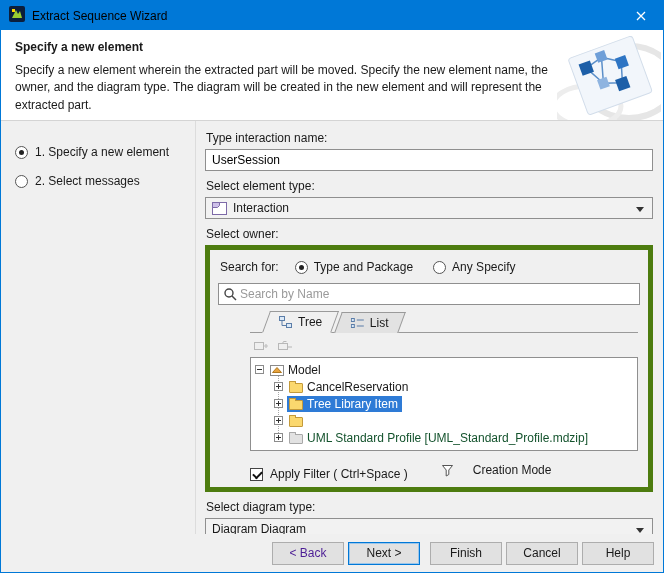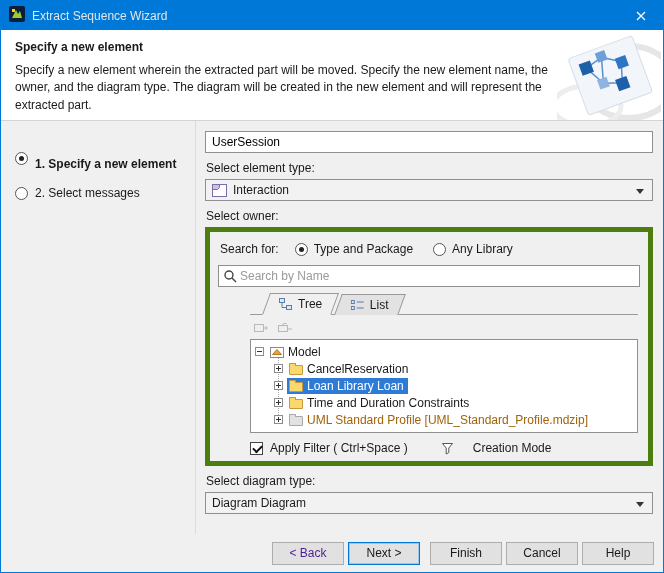--- a/index.html
+++ b/index.html
@@ -1,35 +1,35 @@
 <!DOCTYPE html>
 <html><head>
 <meta charset="utf-8">
 <style>
   * { margin:0; padding:0; box-sizing:border-box; }
   body { width:664px; height:573px; font-family:"Liberation Sans",sans-serif; font-size:12px; color:#1a1a1a; background:#f0f0f0; }
   .dialog { width:664px; height:573px; background:#f0f0f0; border:1px solid #0078d7; display:flex; flex-direction:column; overflow:hidden; }
 
   
   .titlebar { height:29px; background:#0078d7; display:flex; align-items:center; padding-left:8px; flex:none; }
-  .titlebar .title { color:#e5e5e5; margin-left:7px; flex:1; }
+  .titlebar .title { color:#000000; margin-left:7px; flex:1; }
   .close-btn { width:45px; height:29px; display:flex; align-items:center; justify-content:center; cursor:default; }
 
   
   .header { background:#fff; border-bottom:1px solid #d4d4d4; height:91px; padding:10px 0 0 14px; position:relative; overflow:hidden; flex:none; }
   .header-title { font-weight:bold; margin-bottom:8px; }
   .header-desc { width:540px; line-height:1.45; }
   .header-graphic { position:absolute; right:2px; top:6px; }
 
   .body { flex:1; display:flex; min-height:0; }
 
   
   .steps { width:195px; border-right:1px solid #dcdcdc; padding:24px 0 0 14px; flex:none; }
   .step { display:flex; align-items:center; gap:7px; margin-bottom:15px; cursor:default; }
-  .step.selected .step-label { font-weight:bold;margin-top:12px; }
+  .step.selected .step-label { font-weight:normal; }
   .radio { width:13px; height:13px; border:1px solid #555; border-radius:50%; background:#fff; position:relative; flex:none; }
   .radio.checked::after { content:""; position:absolute; left:3px; top:3px; width:5px; height:5px; border-radius:50%; background:#222; }
 
   
   .content { flex:1; padding:10px 10px 0 9px; overflow:hidden; }
   .field-label { margin:0 0 4px 1px; }
   .text-input { display:block; width:100%; height:22px; border:1px solid #8f8f8f; padding:0 6px; font:12px "Liberation Sans",sans-serif; margin-bottom:8px; background:#fff; }
   .combo { height:22px; border:1px solid #8f8f8f; background:#f2f2f2; display:flex; align-items:center; padding:0 22px 0 6px; gap:6px; margin-bottom:8px; position:relative; cursor:default; }
   .combo-arrow { position:absolute; right:8px; top:9px; width:0; height:0; border-left:4px solid transparent; border-right:4px solid transparent; border-top:5px solid #333; }
 
@@ -52,31 +52,31 @@
   .mini-toolbar { display:flex; gap:6px; padding:5px 0 3px 2px; }
   .tool-btn { width:18px; height:16px; display:flex; align-items:center; justify-content:center; }
 
   .tree { background:#fff; border:1px solid #8f8f8f; height:94px; padding:3px 4px; position:relative; overflow:hidden; }
   .vline { position:absolute; left:27px; top:14px; height:65px; border-left:1px dotted #a8a8a8; }
   .trow { display:flex; align-items:center; height:17px; gap:4px; position:relative; cursor:default; }
   .trow.child { margin-left:19px; }
   .node { display:flex; align-items:center; gap:4px; padding:1px 4px 1px 2px; }
   .trow.sel .node { background:#2e7bd6; }
   .trow.sel .tlabel { color:#fff; }
-  .trow.gray .tlabel { color:#a16207; }
+  .trow.gray .tlabel { color:#14532d; }
   .expander { width:9px; height:9px; border:1px solid #8c8c8c; background:#fff; position:relative; flex:none; }
   .expander::before { content:""; position:absolute; left:1px; right:1px; top:3px; height:1px; background:#333; }
   .expander.plus::after { content:""; position:absolute; top:1px; bottom:1px; left:3px; width:1px; background:#333; }
   .folder { width:14px; height:10px; background:#fbd86e; border:1px solid #c49a3a; border-radius:1px; position:relative; margin-top:3px; flex:none; }
   .folder::before { content:""; position:absolute; top:-3px; left:-1px; width:5px; height:2px; background:#fbd86e; border:1px solid #c49a3a; border-bottom:none; border-radius:1px 1px 0 0; }
   .trow.gray .folder { background:#e2e2e2; border-color:#a8a8a8; }
   .trow.gray .folder::before { background:#e2e2e2; border-color:#a8a8a8; }
 
   .filter-row { display:flex; align-items:center; gap:7px; margin-top:8px; }
-  .checklabel { display:flex; align-items:center; gap:7px; cursor:default; }
+  .checklabel { display:flex; align-items:center; gap:7px; cursor:default;margin-top:8px; }
   .checkbox { width:13px; height:13px; border:1px solid #444; background:#fff; position:relative; flex:none; }
   .checkbox.checked::after { content:""; position:absolute; left:2px; top:2px; width:7px; height:4px; border-left:2px solid #111; border-bottom:2px solid #111; transform:rotate(-45deg); }
   .funnel { margin-left:26px; display:flex; }
   .cm-label { margin-left:12px; }
 
   
   .buttonbar { height:38px; display:flex; align-items:center; justify-content:flex-end; padding-right:9px; gap:4px; flex:none; }
   .btn { width:72px; height:23px; background:#e1e1e1; border:1px solid #adadad; font:12px "Liberation Sans",sans-serif; display:flex; align-items:center; justify-content:center; cursor:default; }
   .btn.disabled { color:#4c1d95; }
   .btn.default { border-color:#0078d7; box-shadow: inset 0 0 0 1px #9cc6ea; }
@@ -133,20 +133,21 @@
         <span class="step-label">1. Specify a new element</span>
       </div>
       <div class="step">
         <span class="radio"></span>
         <span class="step-label">2. Select messages</span>
       </div>
     </div>
 
     <div class="content">
 
+      <div class="field-label">Type interaction name:</div>
       <input class="text-input" value="UserSession" style="">
 
       <div class="field-label">Select element type:</div>
       <div class="combo">
         <span style="display:flex;">
           <svg width="15" height="13" viewBox="0 0 15 13">
               <rect x="0.5" y="0.5" width="14" height="12" fill="#fff" stroke="#7d6aa8"></rect>
               <path d="M0.5 0.5 H7.5 V3.5 L5.5 5.5 H0.5 Z" fill="#cdbfe8" stroke="#7d6aa8"></path>
             </svg>
         </span>
@@ -158,21 +159,21 @@
       <div class="groupbox">
 
         <div class="search-for-row">
           <span class="sf-label">Search for:</span>
           <span class="radio-opt">
             <span class="radio checked"></span>
             <span>Type and Package</span>
           </span>
           <span class="radio-opt">
             <span class="radio"></span>
-            <span>Any Library</span>
+            <span>Any Specify</span>
           </span>
         </div>
 
         <div class="searchbox">
           <span style="display:flex;">
             <svg width="14" height="14" viewBox="0 0 14 14">
                 <circle cx="6" cy="6" r="4" fill="none" stroke="#444" stroke-width="1.4"></circle>
                 <path d="M9 9 L13 13" stroke="#444" stroke-width="1.4"></path>
               </svg>
           </span>
@@ -242,29 +243,28 @@
               <span class="node">
                 <span class="folder"></span>
                 <span class="tlabel">CancelReservation</span>
               </span>
             </div>
 
             <div class="trow child sel">
               <span class="expander plus"></span>
               <span class="node">
                 <span class="folder"></span>
-                <span class="tlabel">Loan Library Loan</span>
+                <span class="tlabel">Tree Library Item</span>
               </span>
             </div>
 
             <div class="trow child">
               <span class="expander plus"></span>
               <span class="node">
                 <span class="folder"></span>
-                <span class="tlabel">Time and Duration Constraints</span>
               </span>
             </div>
 
             <div class="trow child gray">
               <span class="expander plus"></span>
               <span class="node">
                 <span class="folder"></span>
                 <span class="tlabel">UML Standard Profile [UML_Standard_Profile.mdzip]</span>
               </span>
             </div>

